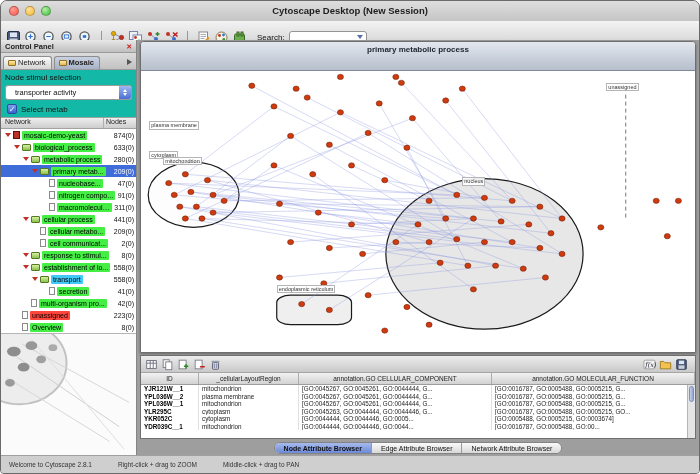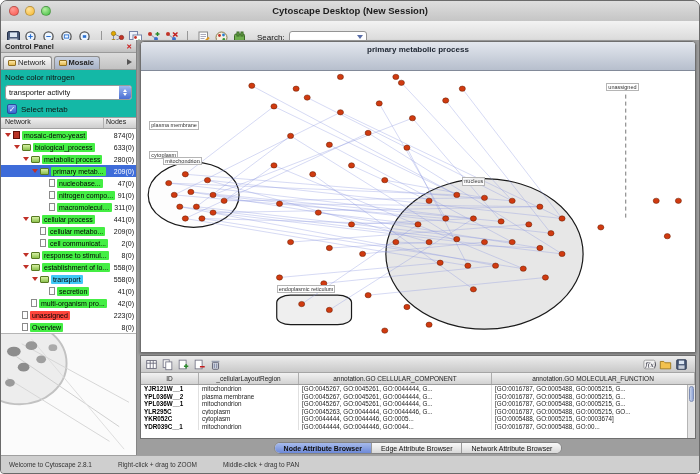--- a/index.html
+++ b/index.html
@@ -33,21 +33,21 @@
   .control-panel { width: 136px; background: #14b8a6; border-right: 1px solid #858585; display: flex; flex-direction: column; }
   .cp-header { height: 13px; background: linear-gradient(#e8e8e8,#bfbfbf); border-bottom: 1px solid #9b9b9b; display:flex; align-items:center; padding:0 4px; font-size: 7.5px; font-weight: bold; color:#222; }
   .cp-close { margin-left:auto; color:#c22; font-size:7px; font-weight:bold; line-height:7px; }
   .cp-tabs { height: 17px; background: linear-gradient(#dcdcdc,#c2c2c2); border-bottom: 1px solid #9b9b9b; display:flex; align-items:flex-end; padding: 0 2px; }
   .cp-tab { display:inline-flex; align-items:center; gap:2px; font-size: 7.5px; color:#222; border: 1px solid #8d8d8d; border-bottom:none; border-radius: 3px 3px 0 0; padding: 1px 5px 2px 4px; background: linear-gradient(#fbfbfb,#d4d4d4); }
   .cp-tab.active { background: linear-gradient(#c4cede,#9fackc); background: linear-gradient(#c9d2e2,#a7b2c6); font-weight:bold; }
   .tabfold { width: 8px; height: 6px; background: linear-gradient(#ffe9a8,#e2b952); border: 1px solid #93701f; border-radius: 1px; }
   .cp-tab-arrow { margin-left:auto; width:0; height:0; border-top:3.5px solid transparent; border-bottom:3.5px solid transparent; border-left:5px solid #555; margin-bottom:4px; margin-right:2px; }
   .cp-label { font-size: 8px; color: #111; padding: 3px 4px 1px 4px; }
   .combo { margin: 2px 4px; height: 15px; background: #fff; border: 1px solid #9a9a9a; border-radius: 3px; display:flex; align-items:center; overflow:hidden; }
-  .combo-text { flex:1; font-size: 7.5px; padding-left: 3px; color:#111; white-space:nowrap; overflow:hidden; }
+  .combo-text { flex:1; font-size: 7.5px; padding-left: 9px; color:#111; white-space:nowrap; overflow:hidden; }
   .combo-btn { width: 12px; align-self:stretch; background: linear-gradient(#9db7ef,#4a6fd4); display:flex; flex-direction:column; align-items:center; justify-content:center; gap:1px; }
   .arr-up { width:0;height:0;border-left:2.5px solid transparent;border-right:2.5px solid transparent;border-bottom:3px solid #fff; }
   .arr-dn { width:0;height:0;border-left:2.5px solid transparent;border-right:2.5px solid transparent;border-top:3px solid #fff; }
   .check-row { display:flex; align-items:center; gap:4px; padding: 2px 5px 3px 6px; }
   .checkbox { width: 10px; height: 10px; border-radius: 2px; background: linear-gradient(#7da2ee,#3764cf); border: 1px solid #2a4ba0; color:#fff; font-size: 8px; line-height: 9px; text-align:center; }
   .tree-header { display:flex; height: 12px; background: linear-gradient(#efefef,#cdcdcd); border-top: 1px solid #a2a2a2; border-bottom: 1px solid #a2a2a2; font-size: 7px; color:#222; }
   .tree-header .h1 { flex:1; padding-left: 4px; border-right: 1px solid #b0b0b0; }
   .tree-header .h2 { width: 32px; padding-left: 2px; }
   .tree { background: #fff; height: 204px; overflow: hidden; }
   .trow { display:flex; align-items:center; height: 12px; gap: 2px; padding-right: 2px; }
@@ -241,21 +241,21 @@
               <span class="tabfold"></span>
               <span>Network</span>
             </span>
             <span class="cp-tab active">
               <span class="tabfold"></span>
               <span>Mosaic</span>
             </span>
           </span>
         <span class="cp-tab-arrow"></span>
       </div>
-      <div class="cp-label">Node color nitrogen</div>
+      <div class="cp-label">Node stimul selection</div>
       <div class="combo">
         <span class="combo-text">transporter activity</span>
         <span class="combo-btn">
             <span class="arr-up"></span>
             <span class="arr-dn"></span>
           </span>
       </div>
       <div class="check-row">
         <span class="checkbox">✓</span>
         <span style="font-size:8px;color:#111;">Select metab</span>

